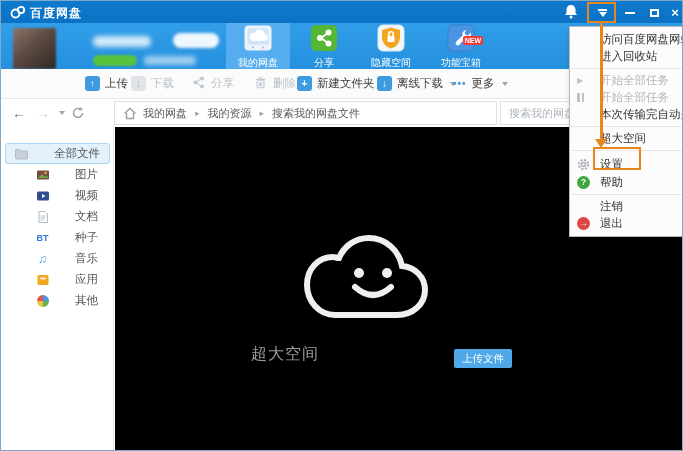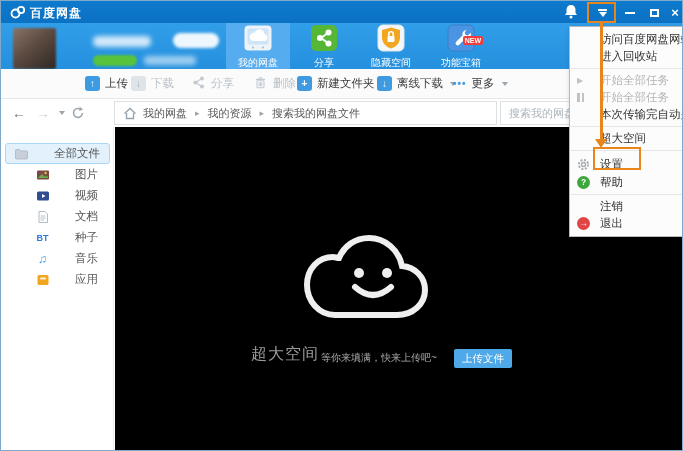--- a/index.html
+++ b/index.html
@@ -328,33 +328,43 @@
     </div>
     <div class="side-item child">
       <span class="ic">
         <svg width="14" height="14" viewBox="0 0 14 14">
             <rect x="1.5" y="2" width="11" height="10" rx="1.5" fill="#F2A51F"></rect>
             <rect x="4" y="4.5" width="6" height="2" rx="1" fill="#fff" opacity="0.85"></rect>
           </svg>
       </span>
       <span>应用</span>
     </div>
+    <div class="side-item child">
+      <span class="ic">
+        <svg width="14" height="14" viewBox="0 0 14 14">
+            <path d="M7 1 A6 6 0 0 1 13 7 L7 7 Z" fill="#4A94E3"></path>
+            <path d="M13 7 A6 6 0 0 1 7 13 L7 7 Z" fill="#68B04A"></path>
+            <path d="M7 13 A6 6 0 0 1 1 7 L7 7 Z" fill="#F2C03E"></path>
+            <path d="M1 7 A6 6 0 0 1 7 1 L7 7 Z" fill="#E05348"></path>
+          </svg>
+      </span>
+      <span>其他</span>
+    </div>
   </div>
 
   <div class="main">
     <div class="cloud">
       <svg width="130" height="100" viewBox="0 0 130 100">
         <path d="M34 92 L96 92 C112 92 124 81 124 67 C124 54 114 44 101 43 C98 27 84 15 68 15 C54 15 43 23 38 35 C36 35 34 34 32 34 C17 34 6 46 6 62 C6 78 18 92 34 92 Z" fill="none" stroke="#EFEFEF" stroke-width="6"></path>
         <circle cx="58" cy="50" r="5" fill="#EFEFEF"></circle>
           <circle cx="86" cy="50" r="5" fill="#EFEFEF"></circle>
         <path d="M54 64 Q 72 80 90 64" fill="none" stroke="#EFEFEF" stroke-width="6" stroke-linecap="round"></path>
       </svg>
     </div>
     <span class="es-head">超大空间</span>
-    <span class="es-sub">等你来填满，快来上传吧~</span>
     <span class="es-btn">上传文件</span>
   </div>
 
   <div class="menu">
     <div class="mi"><span>访问百度网盘网站</span></div>
     <div class="mi"><span>进入回收站</span></div>
     <div class="mdiv"></div>
     <div class="mi disabled">
       <span class="mic play-ic">▶</span>
       <span>开始全部任务</span>

